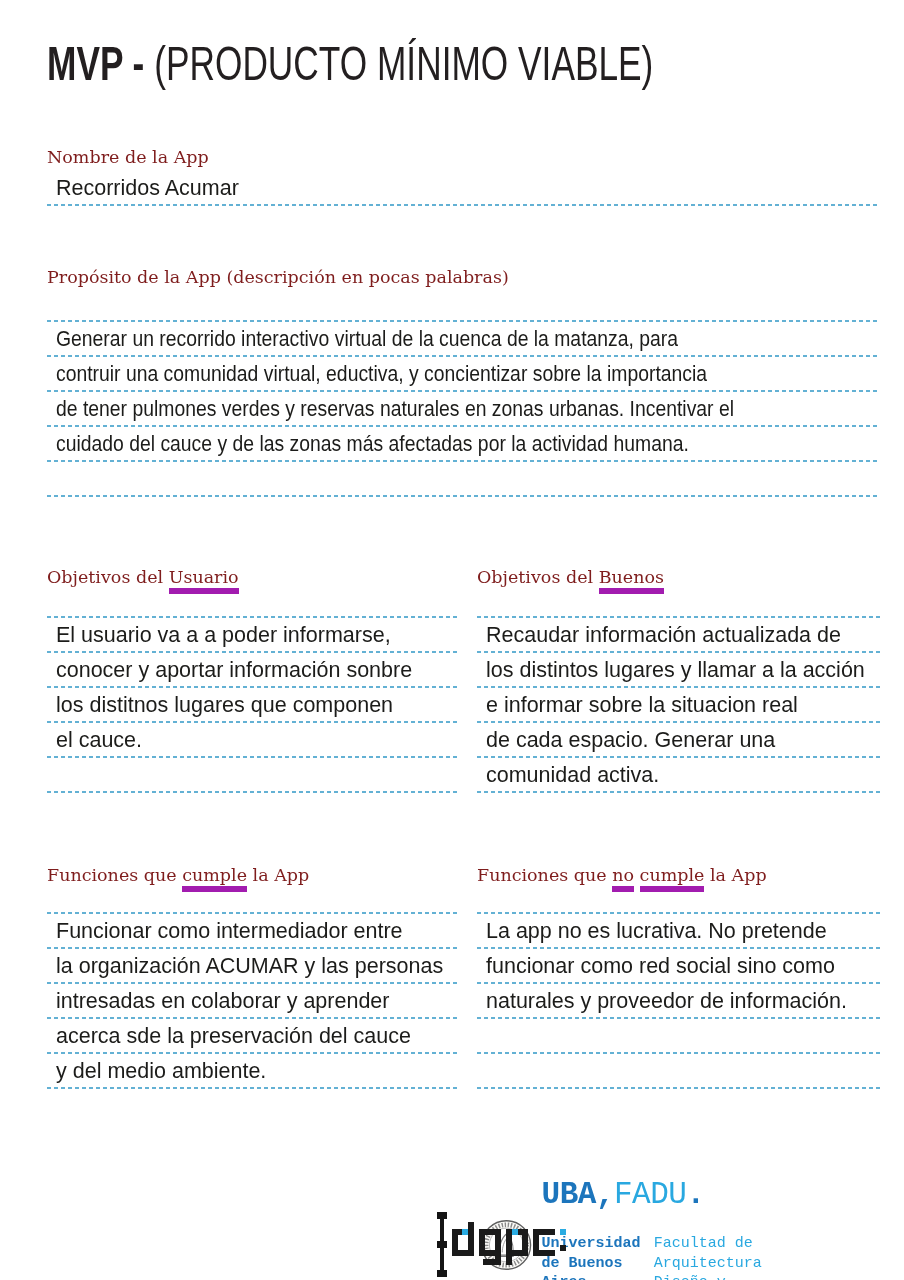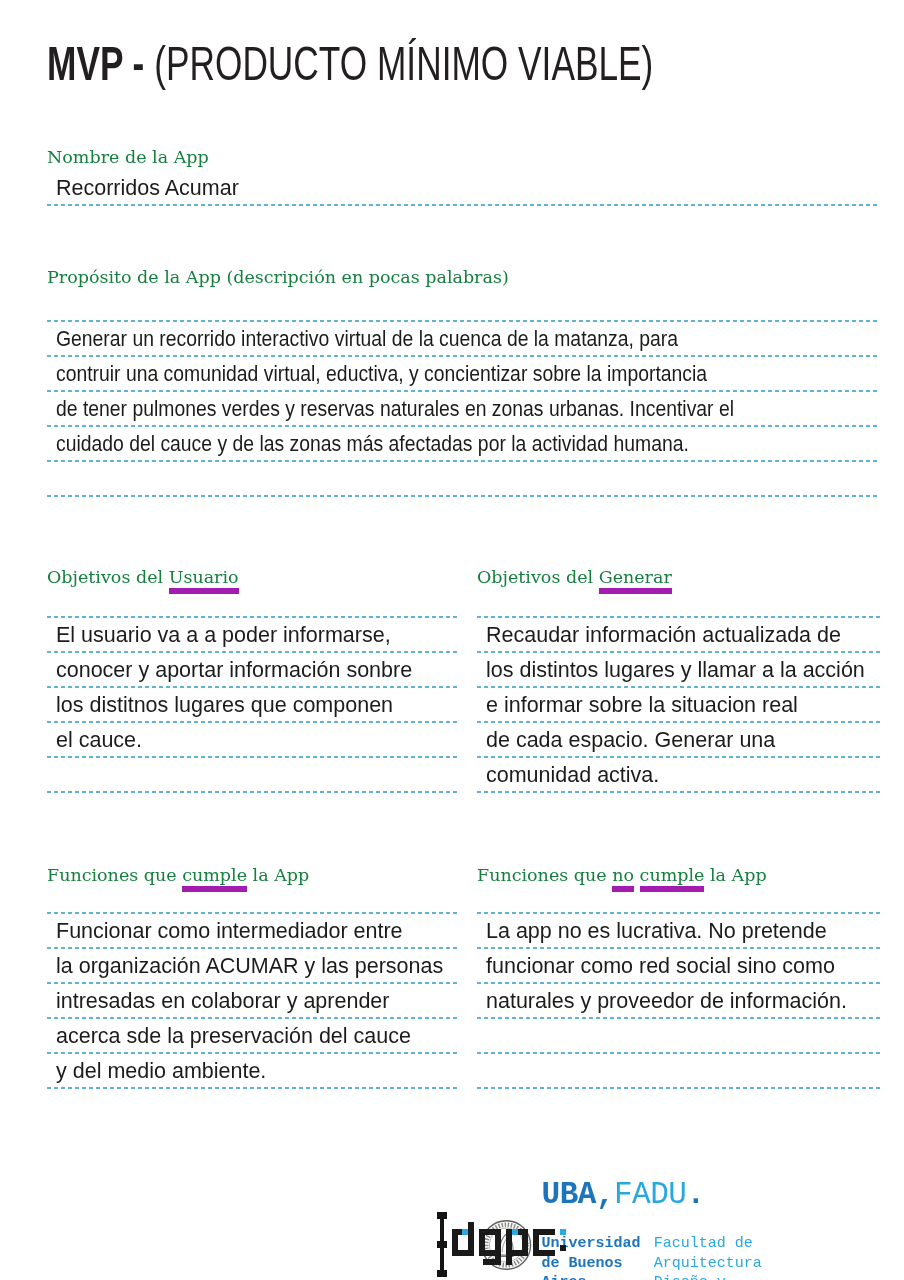--- a/index.html
+++ b/index.html
@@ -25,21 +25,21 @@
     transform-origin: 0 0;
     letter-spacing: 0;
   }
   .t-b { font-weight: bold; }
   .t-r { font-weight: normal; }
 
   
   .flabel {
     font-family: "DejaVu Serif", serif;
     font-size: 17.5px;
-    color: #15803d;
+    color: #7f1d1d;
     line-height: 1.2;
   }
   .ul { border-bottom: 6px solid #a21caf; padding-bottom: 1px; }
 
   .mt-nombre { margin-top: 58px; }
   .mt-prop   { margin-top: 61px; }
 
   
   .wfull { width: 833px; }
   .rline {
@@ -129,21 +129,21 @@
     <div class="row">
         <span class="ans cond">cuidado del cauce y de las zonas más afectadas por la actividad humana.</span>
       </div>
     <div class="row">
         <span class="ans cond"></span>
       </div>
   </div>
 
   <div class="twocol objetivos">
     <div class="flabel obj"><span>Objetivos del </span><span class="ul">Usuario</span></div>
-    <div class="flabel obj"><span>Objetivos del </span><span class="ul">Generar</span></div>
+    <div class="flabel obj"><span>Objetivos del </span><span class="ul">Buenos</span></div>
 
     <div class="block">
       <div class="rline"></div>
       <div class="row">
           <span class="ans">El usuario va a a poder informarse,</span>
         </div>
       <div class="row">
           <span class="ans">conocer y aportar información sonbre</span>
         </div>
       <div class="row">

